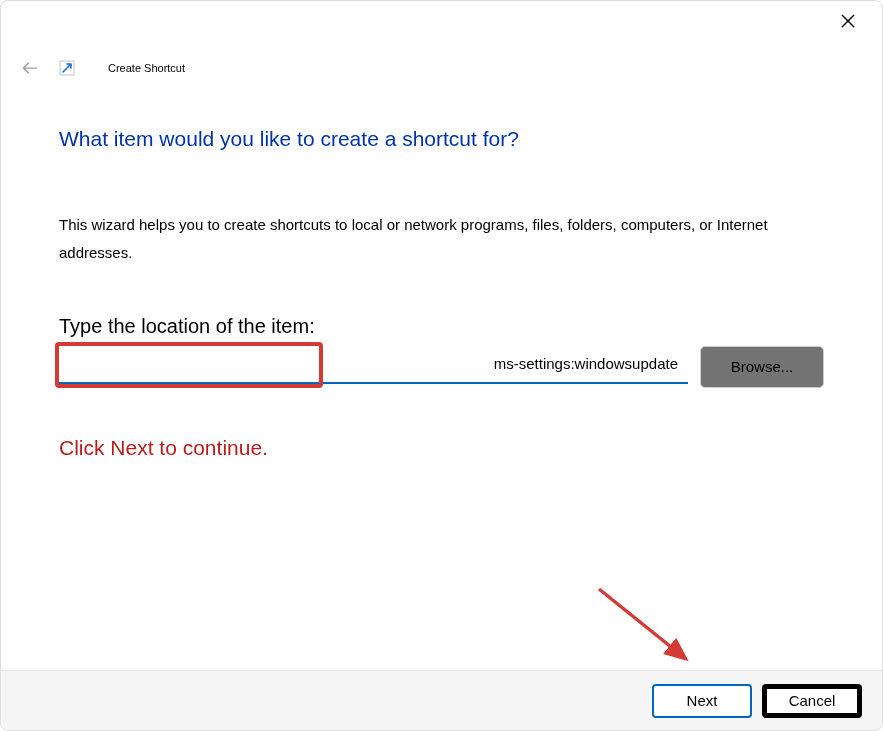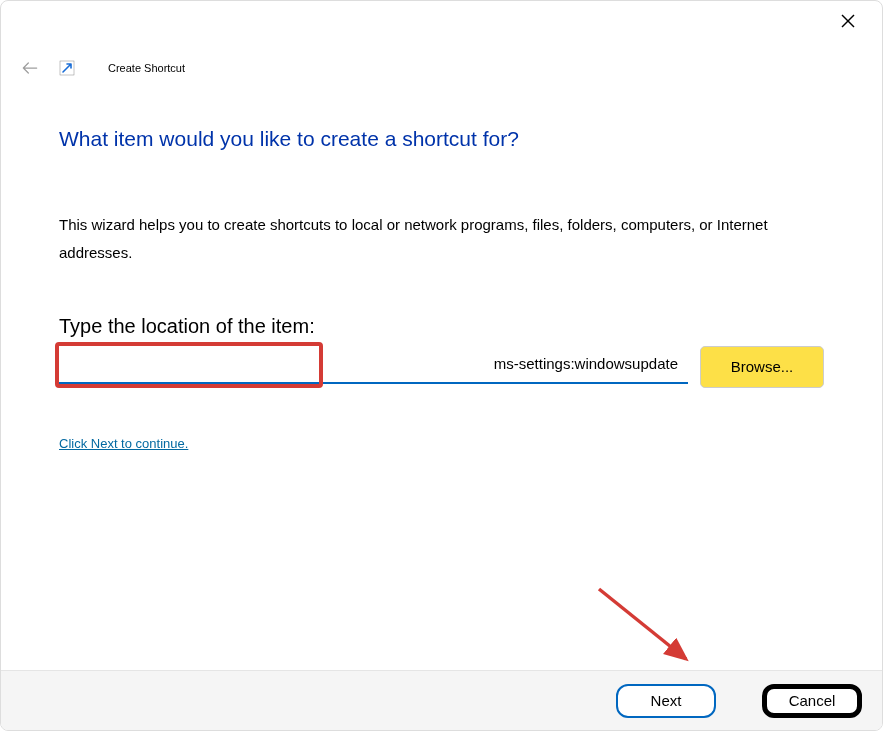--- a/index.html
+++ b/index.html
@@ -125,54 +125,52 @@
       width: 268px;
       height: 46px;
       border: 4px solid #d43b35;
       border-radius: 4px;
       pointer-events: none;
     }
     .browse-btn {
       width: 124px;
       height: 42px;
       font-size: 15px;
-      background: #fde047;
+      background: #737373;
       border: 1px solid #ccc;
       border-radius: 5px;
       cursor: default;
       font-family: inherit;
     }
     .continue-text {
-      font-size: 13px;
-      color: #0369a1;
-      text-decoration: underline;
+      font-size: 21px;
+      color: #b91c1c;
     }
     .button-bar {
       position: absolute;
       bottom: 0;
       left: 0;
       right: 0;
       height: 60px;
       background: #f5f5f5;
       border-top: 1px solid #e5e5e5;
       display: flex;
       justify-content: flex-end;
       align-items: center;
       gap: 10px;
       padding-right: 20px;
     }
     .footer-btn {
       width: 100px;
       height: 34px;
       font-size: 15px;
-      border-radius: 12px;
+      border-radius: 4px;
       cursor: default;
       font-family: inherit;
       background: #fff;
-      margin-left: 36px;
     }
     .next-btn {
       border: 2px solid #0067c0;
     }
     .cancel-btn {
       border: 5px solid #000000;
     }
     .annotation-arrow {
       position: absolute;
       top: 580px;

